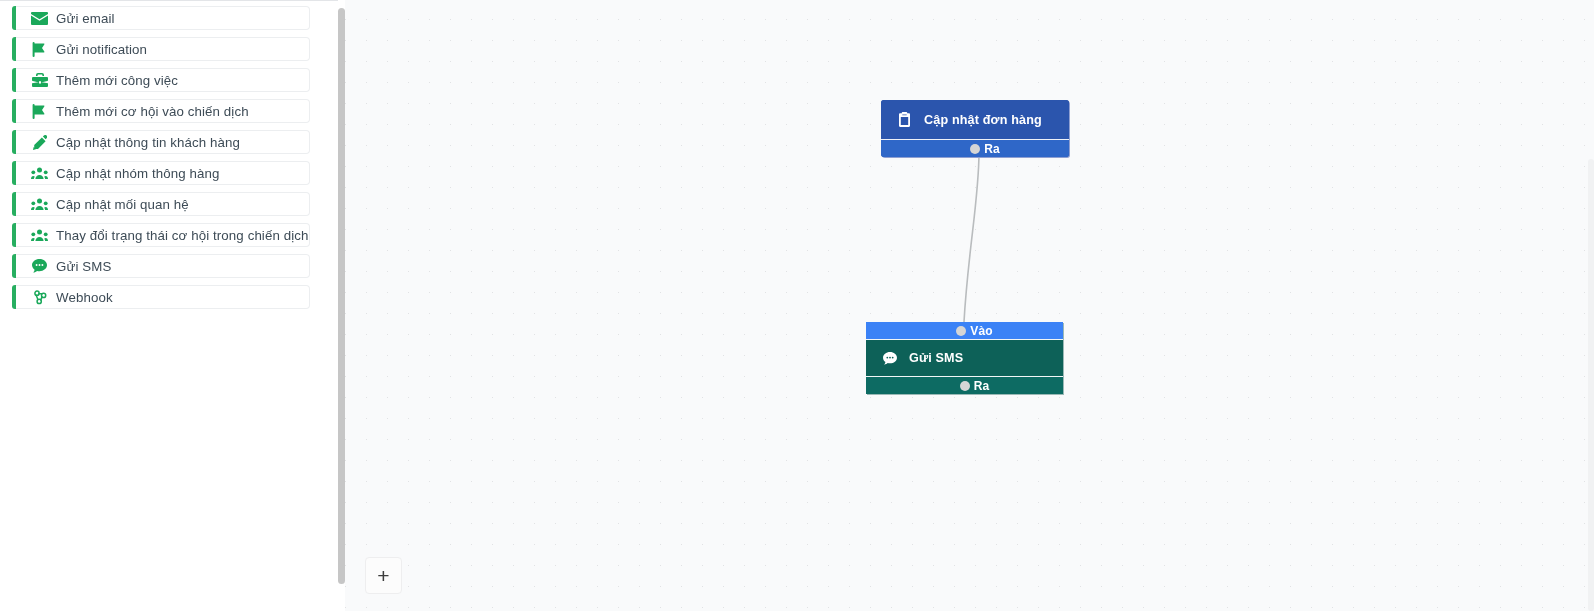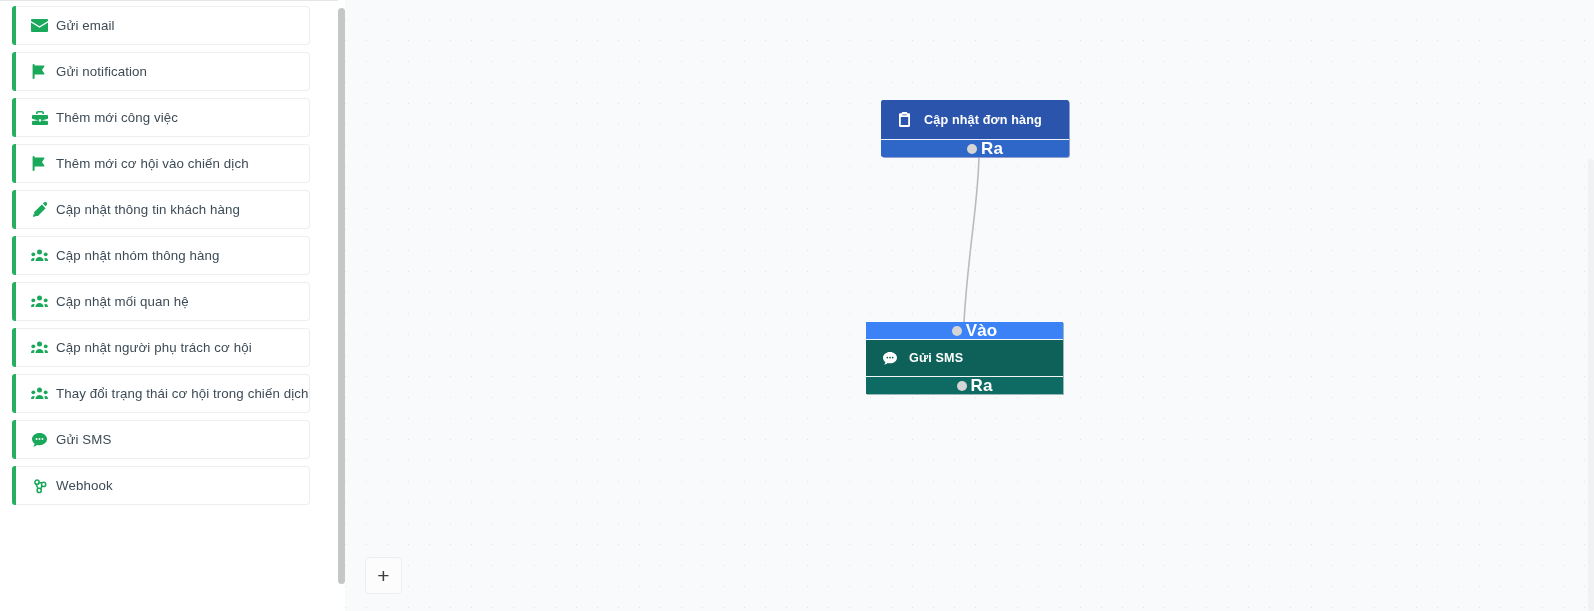--- a/index.html
+++ b/index.html
@@ -33,21 +33,21 @@
   }
   #palette-list {
     position: absolute;
     left: 0;
     top: 5px;
     width: 338px;
   }
   .palette-item {
     position: relative;
     margin: 0 28px 7px 13px;
-    height: 39px;
+    height: 24px;
     background: #ffffff;
     border: 1px solid #eceef0;
     border-left: none;
     border-radius: 4px;
     box-sizing: border-box;
     display: flex;
     align-items: center;
     cursor: grab;
     box-shadow: 0 0 0 0 rgba(0,0,0,0);
   }
@@ -144,21 +144,21 @@
     font-size: 12.6px;
     font-weight: bold;
     letter-spacing: 0.15px;
     white-space: nowrap;
   }
   .port-bar {
     display: flex;
     align-items: center;
     justify-content: center;
     height: 17px;
-    font-size: 17px;
+    font-size: 12px;
     font-weight: bold;
     letter-spacing: 0.1px;
     padding-left: 20px;
   }
   .port-dot {
     width: 10px;
     height: 10px;
     border-radius: 50%;
     background: #d5d5d5;
     margin-right: 4px;
@@ -311,45 +311,32 @@
               <path d="M4.4 12c0-2.3 1.8-4.1 4.1-4.1s4.1 1.8 4.1 4.1H4.4z"></path>
               <circle cx="2.3" cy="5.3" r="1.9"></circle>
               <path d="M0 12c0-1.6 1-2.9 2.3-2.9.6 0 1.1.2 1.5.6A6 6 0 0 0 2.8 12H0z"></path>
               <circle cx="14.7" cy="5.3" r="1.9"></circle>
               <path d="M17 12c0-1.6-1-2.9-2.3-2.9-.6 0-1.1.2-1.5.6.5.7.8 1.5.9 2.3H17z"></path>
             </svg>
         </span>
         <span class="pi-label">Cập nhật mối quan hệ</span>
       </div>
 
+
       <div class="palette-item">
         <span class="pi-icon">
           <svg width="17" height="13" viewBox="0 0 17 13" fill="currentColor">
               <circle cx="8.5" cy="3" r="2.5"></circle>
               <path d="M4.4 12c0-2.3 1.8-4.1 4.1-4.1s4.1 1.8 4.1 4.1H4.4z"></path>
               <circle cx="2.3" cy="5.3" r="1.9"></circle>
               <path d="M0 12c0-1.6 1-2.9 2.3-2.9.6 0 1.1.2 1.5.6A6 6 0 0 0 2.8 12H0z"></path>
               <circle cx="14.7" cy="5.3" r="1.9"></circle>
               <path d="M17 12c0-1.6-1-2.9-2.3-2.9-.6 0-1.1.2-1.5.6.5.7.8 1.5.9 2.3H17z"></path>
             </svg>
         </span>
-        <span class="pi-label">Cập nhật người phụ trách cơ hội</span>
-      </div>
-
-      <div class="palette-item">
-        <span class="pi-icon">
-          <svg width="17" height="13" viewBox="0 0 17 13" fill="currentColor">
-              <circle cx="8.5" cy="3" r="2.5"></circle>
-              <path d="M4.4 12c0-2.3 1.8-4.1 4.1-4.1s4.1 1.8 4.1 4.1H4.4z"></path>
-              <circle cx="2.3" cy="5.3" r="1.9"></circle>
-              <path d="M0 12c0-1.6 1-2.9 2.3-2.9.6 0 1.1.2 1.5.6A6 6 0 0 0 2.8 12H0z"></path>
-              <circle cx="14.7" cy="5.3" r="1.9"></circle>
-              <path d="M17 12c0-1.6-1-2.9-2.3-2.9-.6 0-1.1.2-1.5.6.5.7.8 1.5.9 2.3H17z"></path>
-            </svg>
-        </span>
         <span class="pi-label">Thay đổi trạng thái cơ hội trong chiến dịch</span>
       </div>
 
       <div class="palette-item">
         <span class="pi-icon">
           <svg width="15" height="14" viewBox="0 0 15 14" fill="currentColor">
               <path d="M7.5 0C3.4 0 0 2.7 0 6.1c0 1.9 1 3.5 2.6 4.6-.1.9-.6 2-1.4 2.9 1.6-.3 3-1 3.9-1.7.7.2 1.5.3 2.4.3 4.1 0 7.5-2.7 7.5-6.1S11.6 0 7.5 0z"></path>
               <circle cx="4.6" cy="6" r=".95" fill="#ffffff"></circle>
               <circle cx="7.5" cy="6" r=".95" fill="#ffffff"></circle>
               <circle cx="10.4" cy="6" r=".95" fill="#ffffff"></circle>

